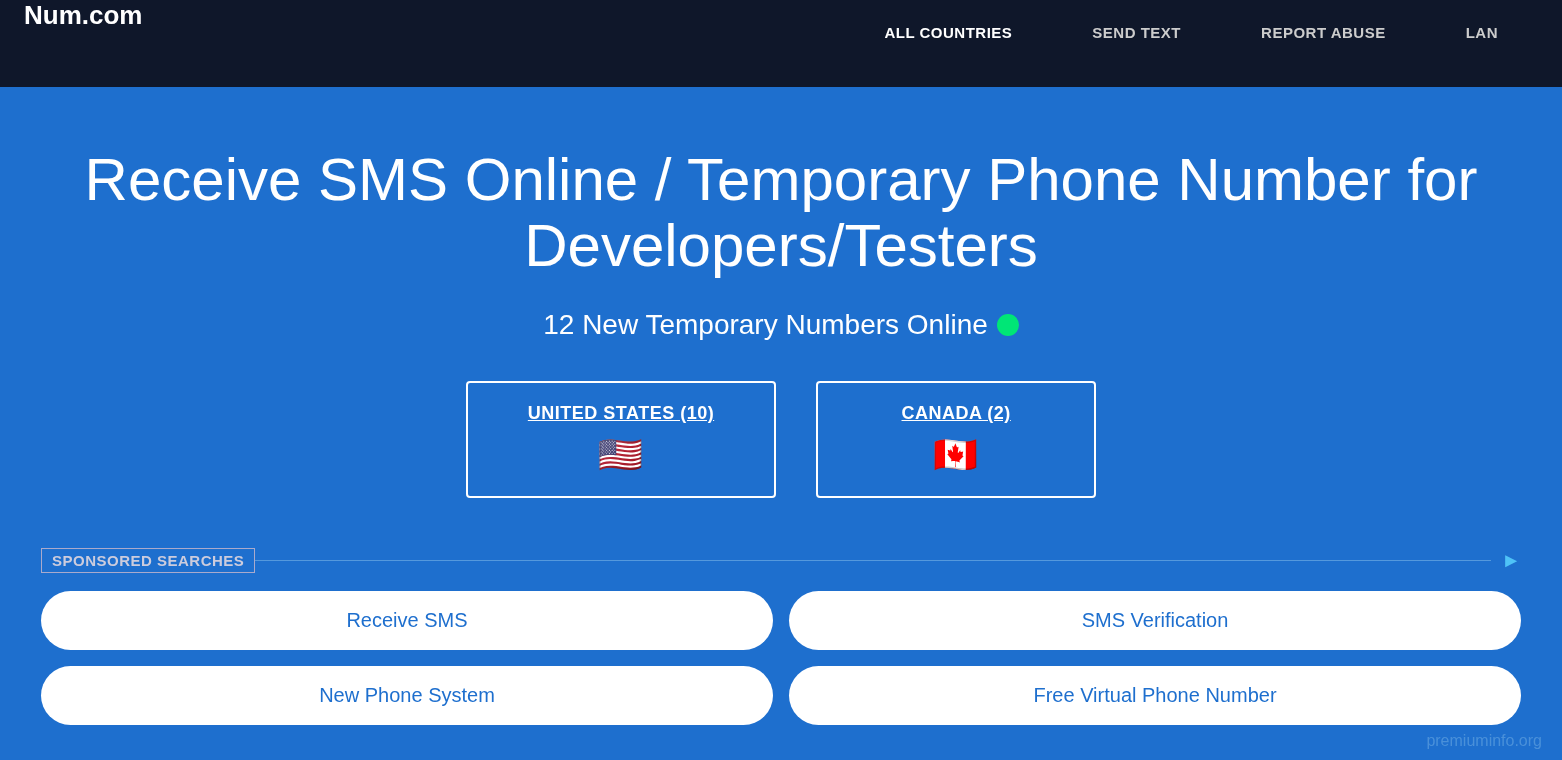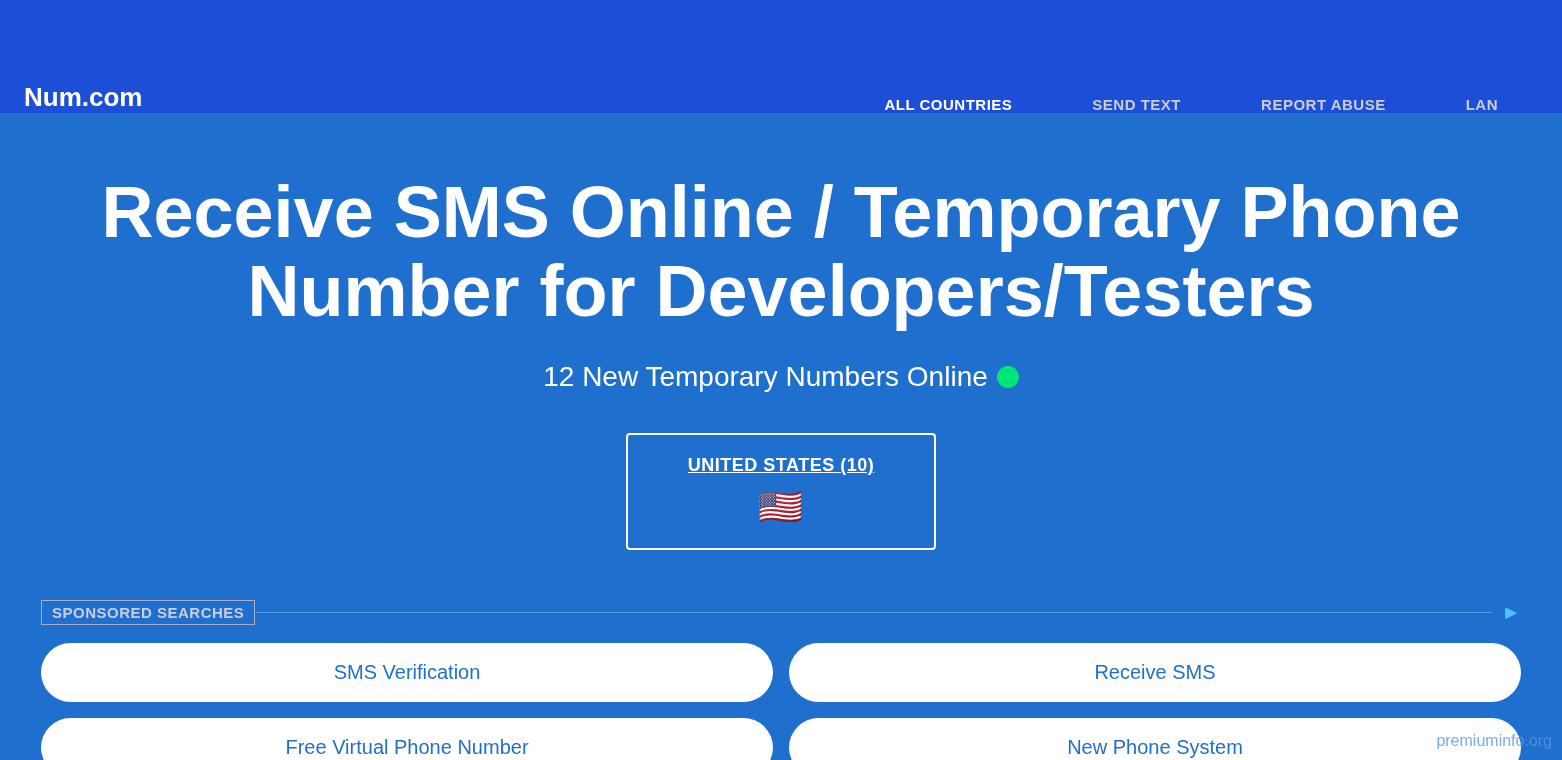--- a/index.html
+++ b/index.html
@@ -11,24 +11,24 @@
     body {
       font-family: Arial, sans-serif;
       background: #1e6fce;
       width: 1562px;
       min-height: 760px;
       overflow-x: hidden;
     }
 
     
     .navbar {
-      background: #1d4ed8;
-      display: flex;
-      align-items: flex-end;
-      height: 113px;
+      background: #0f172a;
+      display: flex;
+      align-items: flex-start;
+      height: 87px;
       padding: 0 24px;
     }
 
     .navbar-brand {
       color: #ffffff;
       font-size: 26px;
       font-weight: bold;
       flex: 1;
     }
 
@@ -56,22 +56,22 @@
 
     
     .main {
       background: #1e6fce;
       padding: 60px 40px 40px 40px;
       min-height: 673px;
     }
 
     .hero-title {
       color: #ffffff;
-      font-size: 72px;
-      font-weight: 700;
+      font-size: 60px;
+      font-weight: 400;
       text-align: center;
       line-height: 1.1;
       margin-bottom: 30px;
       max-width: 1480px;
       margin-left: auto;
       margin-right: auto;
     }
 
     .subtitle-row {
       display: flex;
@@ -180,21 +180,21 @@
       font-weight: 400;
       padding: 18px 30px;
       cursor: pointer;
       text-align: center;
       width: 100%;
     }
 
     .watermark {
       position: fixed;
       bottom: 10px;
-      right: 10px;
+      right: 20px;
       color: #5599dd;
       font-size: 16px;
       opacity: 0.8;
     }
   </style>
 </head>
 <body>
 
 <nav class="navbar">
   <div class="navbar-brand">Num.com</div>
@@ -213,32 +213,36 @@
   <div class="subtitle-row">
     <span class="subtitle-text">12 New Temporary Numbers Online</span>
     <span class="online-dot"></span>
   </div>
 
   <div class="country-buttons">
     <button class="country-btn">
       <span class="country-btn-label">UNITED STATES (10)</span>
       <span class="country-flag">🇺🇸</span>
     </button>
+    <button class="country-btn">
+      <span class="country-btn-label">CANADA (2)</span>
+      <span class="country-flag">🇨🇦</span>
+    </button>
   </div>
 
   <div class="sponsored-section">
     <div class="sponsored-header-row">
       <span class="sponsored-label">SPONSORED SEARCHES</span>
       <div class="sponsored-divider"></div>
       <span class="ad-icon">►</span>
     </div>
 
     <div class="search-grid">
+      <button class="search-btn">Receive SMS</button>
       <button class="search-btn">SMS Verification</button>
-      <button class="search-btn">Receive SMS</button>
+      <button class="search-btn">New Phone System</button>
       <button class="search-btn">Free Virtual Phone Number</button>
-      <button class="search-btn">New Phone System</button>
     </div>
   </div>
 
 </main>
 
 <div class="watermark">premiuminfo.org</div>
 
 </body></html>

